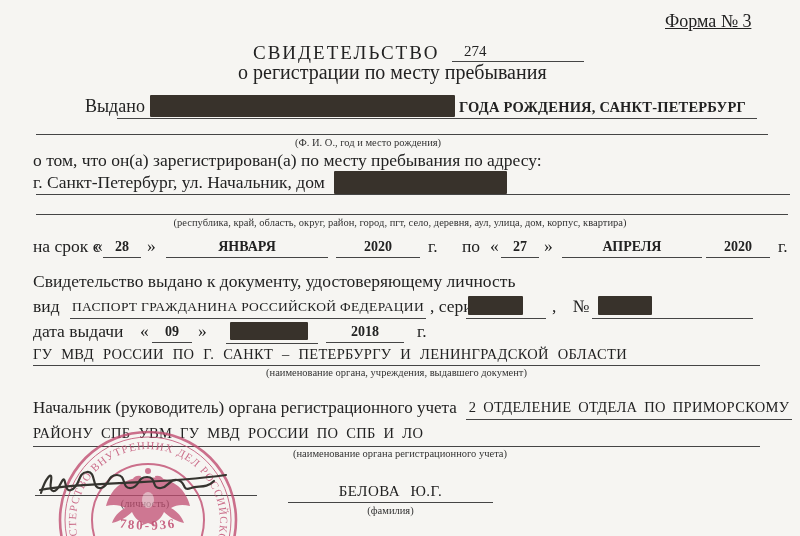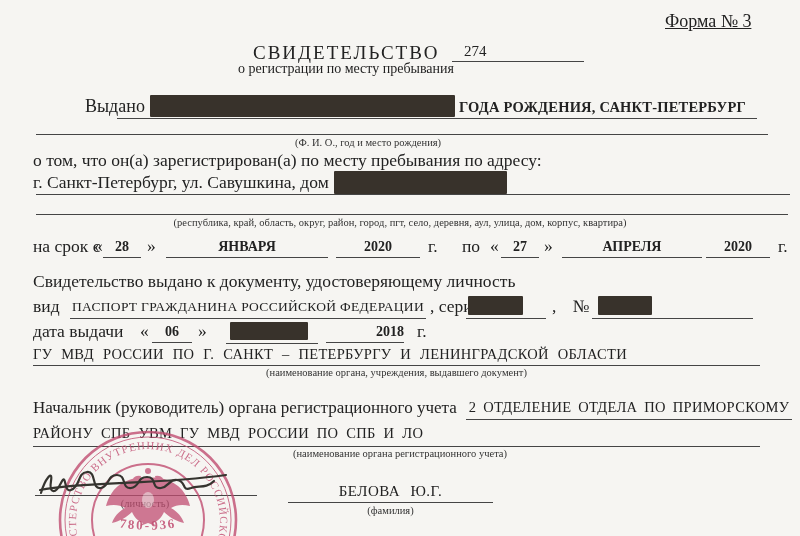--- a/index.html
+++ b/index.html
@@ -18,32 +18,32 @@
   .ucell{position:absolute;border-bottom:1.2px solid #454545;text-align:center;font-size:14px;line-height:21px;height:21px;font-weight:bold;}
   .redact{position:absolute;background:#38322b;border-radius:1px;}
   .center{text-align:center;}
 </style>
 </head>
 <body>
 
 <div class="abs" style="left:665px;top:11px;font-size:18px;text-decoration:underline;">Форма № 3</div>
 <div class="abs" style="left:253px;top:42px;font-size:19px;letter-spacing:2px;">СВИДЕТЕЛЬСТВО</div>
 <div class="abs" style="left:452px;top:43px;width:120px;height:18px;border-bottom:1.4px solid #454545;font-size:15px;padding-left:12px;">274</div>
-<div class="abs" style="left:238px;top:61px;font-size:14px;">о регистрации по месту пребывания</div>
+<div class="abs" style="left:238px;top:61px;font-size:20px;">о регистрации по месту пребывания</div>
 
 <div class="abs t18" style="left:85px;top:96px;">Выдано</div>
 <div class="rule" style="left:117px;top:96px;width:640px;height:22px;"></div>
 <div class="redact" style="left:150px;top:95px;width:305px;height:22px;"></div>
 <div class="abs" style="left:459px;top:99px;font-size:14.5px;font-weight:bold;letter-spacing:.2px;">ГОДА РОЖДЕНИЯ, САНКТ-ПЕТЕРБУРГ</div>
 <div class="rule" style="left:36px;top:113px;width:732px;height:21px;"></div>
 <div class="abs cap" style="left:0;top:137px;width:736px;">(Ф. И. О., год и место рождения)</div>
 
 <div class="abs t17" style="left:33px;top:150px;">о том, что он(а) зарегистрирован(а) по месту пребывания по адресу:</div>
 <div class="rule" style="left:36px;top:172px;width:754px;height:22px;"></div>
-<div class="abs t17" style="left:33px;top:172px;">г. Санкт-Петербург, ул. Савушкина, дом</div>
+<div class="abs t17" style="left:33px;top:172px;">г. Санкт-Петербург, ул. Начальник, дом</div>
 <div class="redact" style="left:334px;top:171px;width:173px;height:23px;"></div>
 <div class="rule" style="left:36px;top:214px;width:752px;"></div>
 <div class="abs cap" style="left:0;top:217px;width:800px;text-align:center;">(республика, край, область, округ, район, город, пгт, село, деревня, аул, улица, дом, корпус, квартира)</div>
 
 <div class="abs t17" style="left:33px;top:236px;">на срок с</div>
 <div class="abs t17" style="left:94px;top:236px;">«</div>
 <div class="ucell" style="left:103px;top:236px;width:38px;">28</div>
 <div class="abs t17" style="left:147px;top:236px;">»</div>
 <div class="ucell" style="left:166px;top:236px;width:162px;">ЯНВАРЯ</div>
 <div class="ucell" style="left:336px;top:236px;width:84px;">2020</div>
@@ -63,25 +63,25 @@
 <div class="abs t17" style="left:430px;top:296px;">, серия</div>
 <div class="ucell" style="left:466px;top:296px;width:80px;height:22px;"></div>
 <div class="redact" style="left:468px;top:296px;width:55px;height:19px;"></div>
 <div class="abs t17" style="left:552px;top:296px;">,</div>
 <div class="abs t17" style="left:573px;top:296px;">№</div>
 <div class="ucell" style="left:592px;top:296px;width:161px;height:22px;"></div>
 <div class="redact" style="left:598px;top:296px;width:54px;height:19px;"></div>
 
 <div class="abs t17" style="left:33px;top:321px;">дата выдачи</div>
 <div class="abs t17" style="left:140px;top:321px;">«</div>
-<div class="ucell" style="left:152px;top:321px;width:40px;">06</div>
+<div class="ucell" style="left:152px;top:321px;width:40px;">09</div>
 <div class="abs t17" style="left:198px;top:321px;">»</div>
 <div class="ucell" style="left:226px;top:321px;width:92px;height:22px;"></div>
 <div class="redact" style="left:230px;top:322px;width:78px;height:18px;"></div>
-<div class="ucell" style="left:326px;top:321px;width:78px;text-align:right;">2018</div>
+<div class="ucell" style="left:326px;top:321px;width:78px;">2018</div>
 <div class="abs t17" style="left:417px;top:321px;">г.</div>
 
 <div class="abs caps" style="left:33px;top:346px;width:727px;height:19px;border-bottom:1.2px solid #454545;word-spacing:5px;">ГУ МВД РОССИИ ПО Г. САНКТ – ПЕТЕРБУРГУ И ЛЕНИНГРАДСКОЙ ОБЛАСТИ</div>
 <div class="abs cap" style="left:33px;top:367px;width:727px;">(наименование органа, учреждения, выдавшего документ)</div>
 
 <div class="abs" style="left:33px;top:398px;font-size:17px;">Начальник (руководитель) органа регистрационного учета</div>
 <div class="abs caps center" style="left:466px;top:399px;width:326px;height:20px;border-bottom:1.2px solid #454545;word-spacing:3px;">2 ОТДЕЛЕНИЕ ОТДЕЛА ПО ПРИМОРСКОМУ</div>
 <div class="abs caps" style="left:33px;top:425px;width:727px;height:21px;border-bottom:1.2px solid #454545;word-spacing:4px;">РАЙОНУ СПБ УВМ ГУ МВД РОССИИ ПО СПБ И ЛО</div>
 <div class="abs cap" style="left:100px;top:448px;width:600px;">(наименование органа регистрационного учета)</div>
 

